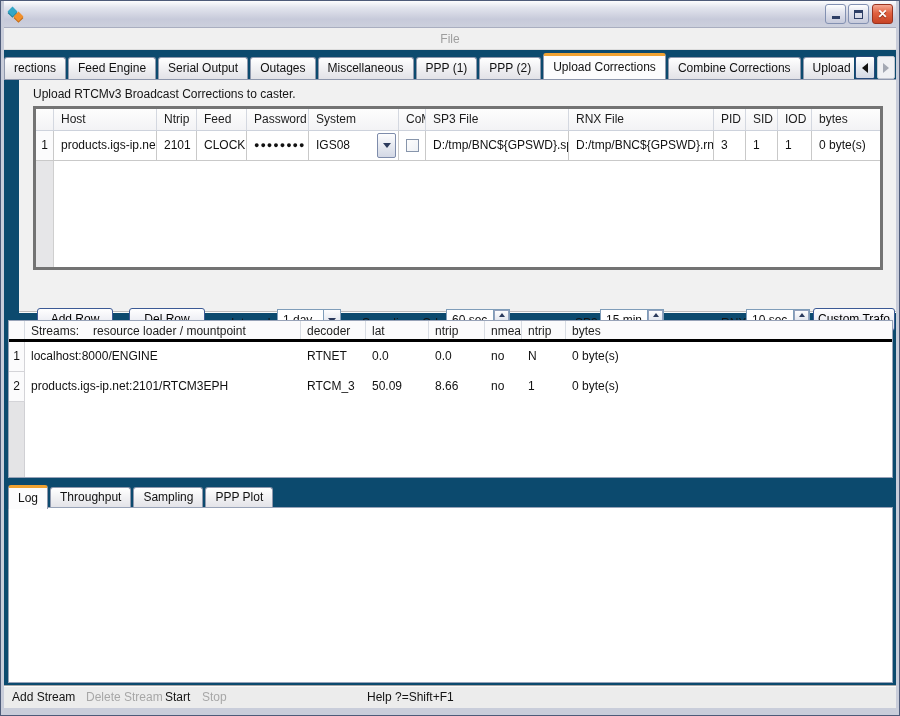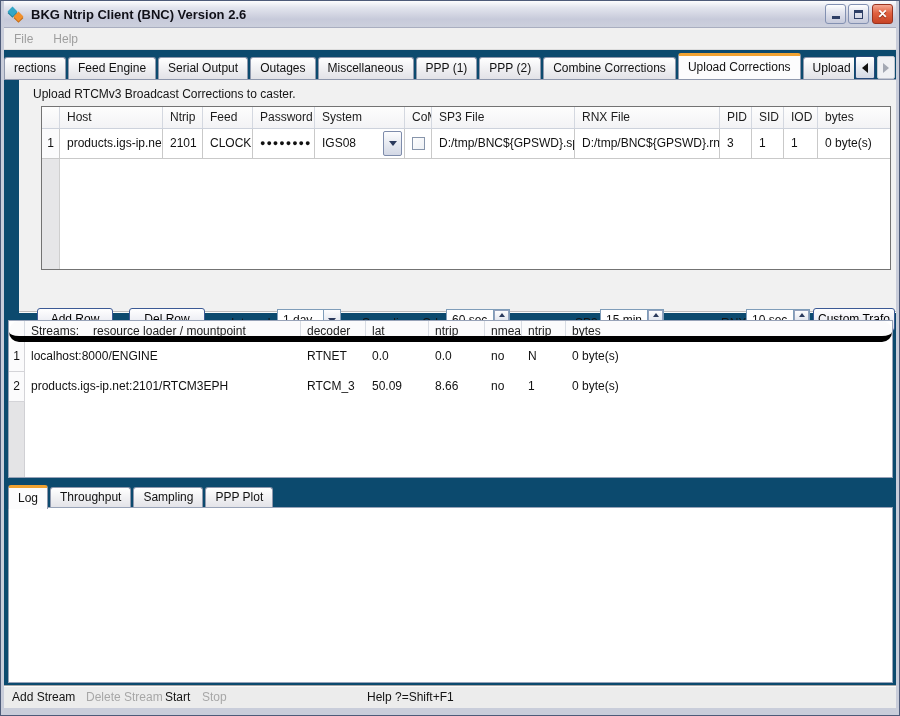--- a/index.html
+++ b/index.html
@@ -24,21 +24,21 @@
     display:flex; align-items:flex-end; justify-content:center; cursor:default; }
   .winbtn.min { right:50px; } .winbtn.max { right:27px; }
   .winbtn.close { right:3px; border-color:#99331f;
     background:linear-gradient(180deg,#f4a893,#e0603f 45%,#c74325); align-items:center; }
   .glyph-min { width:8px; height:3px; background:#2e3f66; margin-bottom:4px; }
   .glyph-max { width:9px; height:9px; border:1px solid #2e3f66; border-top-width:3px; margin-bottom:4px; background:transparent; }
   .glyph-close { color:#fff; font-weight:bold; font-size:12px; line-height:18px; text-shadow:0 1px 1px #7e2512; }
 
   
   .menubar { height:22px; background:#f0f0f0; border-bottom:1px solid #dcdcdc;
-    display:flex; align-items:center; }
+    display:flex; align-items:center;flex-direction:column; }
   .menu-item { color:#9e9e9e; padding:0 10px; line-height:22px; }
 
   
   .client { position:relative; width:892px; height:658px; background:#0c4a6e; overflow:hidden; }
 
   
   .tabbar { position:absolute; left:0; top:0; width:892px; height:30px;
     border-bottom:1px solid #8f98ad; display:flex; align-items:flex-end; }
   .tabstrip { display:flex; align-items:flex-end; width:850px; overflow:hidden; }
   .tab { flex:0 0 auto; height:22px; line-height:20px; padding:0 9px; margin-right:2px;
@@ -52,22 +52,22 @@
     background:linear-gradient(180deg,#ffffff,#e6e9f0 55%,#d4d8e4); }
   .tabscroll.right { left:873px; width:18px; border:1px solid #c3c7d2; background:#eff0f3; }
   .tri-left { width:0; height:0; border-top:5px solid transparent; border-bottom:5px solid transparent; border-right:6px solid #111; }
   .tri-right { width:0; height:0; border-top:5px solid transparent; border-bottom:5px solid transparent; border-left:6px solid #a3a8b3; }
 
   .tabpage { position:absolute; left:0; top:30px; width:892px; height:232px;
     background:#f1f1f1; border-bottom:1px solid #bcbcbc; box-shadow:0 1px 0 #fafafa;margin-left:15px; }
   .caption { position:absolute; left:14px; top:7px; color:#141414; }
 
   
-  .u-table { position:absolute; left:22px; top:26px; width:850px; height:164px;
-    background:#fff; border:1px solid #737373; }
+  .u-table { position:absolute; left:14px; top:26px; width:850px; height:164px;
+    background:#fff; border:3px solid #737373; }
   .u-cols { display:grid; grid-template-columns:18px 103px 40px 50px 62px 90px 27px 143px 145px 32px 32px 34px 72px; }
   .u-head { height:22px; background:linear-gradient(180deg,#fdfdfd,#f3f3f5); border-bottom:1px solid #cdd2dc; }
   .u-head > div { line-height:21px; padding-left:7px; border-right:1px solid #d4d8e0; color:#1c1c1c; overflow:hidden; white-space:nowrap; }
   .u-head > div:last-child { border-right:none; }
   .u-row { height:30px; border-bottom:1px solid #c9c9c9; }
   .u-row > div { line-height:28px; padding-left:7px; border-right:1px solid #c9c9c9;
     white-space:nowrap; overflow:hidden; }
   .u-row > div:last-child { border-right:none; }
   .cell-num { text-align:center; padding-left:0 !important; background:#fbfbfc; }
   .pwd { font-size:9px; letter-spacing:1px; line-height:29px; font-weight:bold; }
@@ -95,21 +95,21 @@
   .spin > div { flex:1; background:linear-gradient(180deg,#fdfdfe,#e3e7ef);
     border:1px solid #93a2be; display:flex; align-items:center; justify-content:center; }
   .spin > div:first-child { border-bottom:none; }
   .tri-up-s { width:0; height:0; border-left:3px solid transparent; border-right:3px solid transparent; border-bottom:4px solid #2b3a5c; }
   .tri-down-s { width:0; height:0; border-left:3px solid transparent; border-right:3px solid transparent; border-top:4px solid #2b3a5c; }
 
   
   .s-table { position:absolute; left:4px; top:270px; width:885px; height:158px;
     background:#fff; border:1px solid #98a3b8; }
   .s-cols { display:grid; grid-template-columns:16px 276px 65px 63px 56px 37px 44px 326px; }
-  .s-head { height:21px; background:#fbfbfc; border-bottom:6px solid #000000;border-radius:10px; }
+  .s-head { height:21px; background:#fbfbfc; border-bottom:3px solid #000000; }
   .s-head > div { line-height:20px; padding-left:6px; border-right:1px solid #d8dce3; color:#1c1c1c; white-space:nowrap; overflow:hidden; }
   .s-head > div:last-child { border-right:none; }
   .s-head .mp-head { display:flex; gap:14px; }
   .s-row { height:30px; }
   .s-row > div { line-height:29px; padding-left:6px; white-space:nowrap; overflow:hidden; }
   .s-row .cell-num { border-right:1px solid #d4d4d8; border-bottom:1px solid #d4d4d8; }
   .s-strip { position:absolute; left:0; top:81px; bottom:0; width:16px; background:#e4e4e6; border-right:1px solid #d0d0d4; }
 
   
   .logtabs { position:absolute; left:4px; top:434px; width:500px; height:24px;
@@ -128,21 +128,20 @@
 </head>
 <body>
 
 <div class="window">
 
   <div class="titlebar">
     <div class="app-icon">
       <span class="d1"></span>
       <span class="d2"></span>
     </div>
-    <span class="title-text">BKG Ntrip Client (BNC) Version 2.6</span>
     <div class="winbtn min">
       <span class="glyph-min"></span>
     </div>
     <div class="winbtn max">
       <span class="glyph-max"></span>
     </div>
     <div class="winbtn close">
       <span class="glyph-close">✕</span>
     </div>
   </div>
@@ -156,22 +155,22 @@
 
     <div class="tabbar">
       <div class="tabstrip">
         <div class="tab">rections</div>
         <div class="tab">Feed Engine</div>
         <div class="tab">Serial Output</div>
         <div class="tab">Outages</div>
         <div class="tab">Miscellaneous</div>
         <div class="tab">PPP (1)</div>
         <div class="tab">PPP (2)</div>
+        <div class="tab active">Upload Corrections</div>
         <div class="tab">Combine Corrections</div>
-        <div class="tab active">Upload Corrections</div>
         <div class="tab">Upload Ephemeris</div>
       </div>
       <div class="tabscroll left">
         <span class="tri-left"></span>
       </div>
       <div class="tabscroll right">
         <span class="tri-right"></span>
       </div>
     </div>
 

